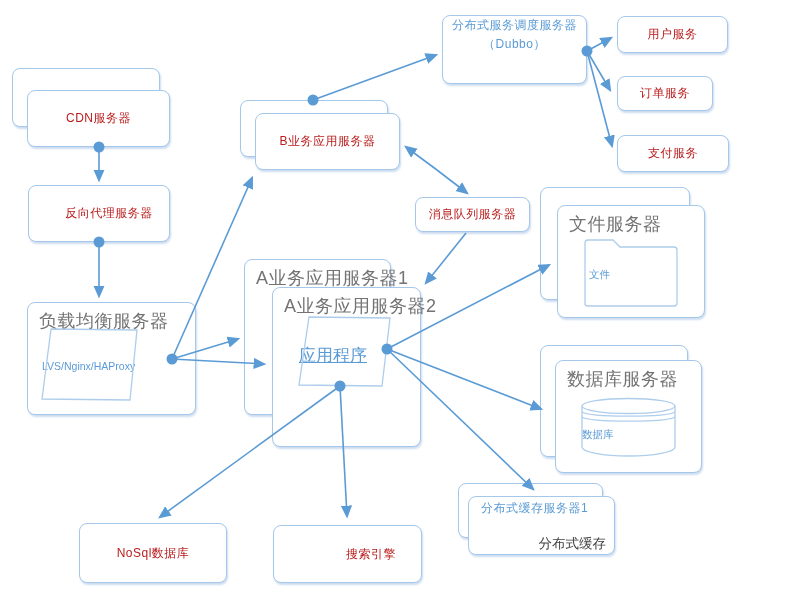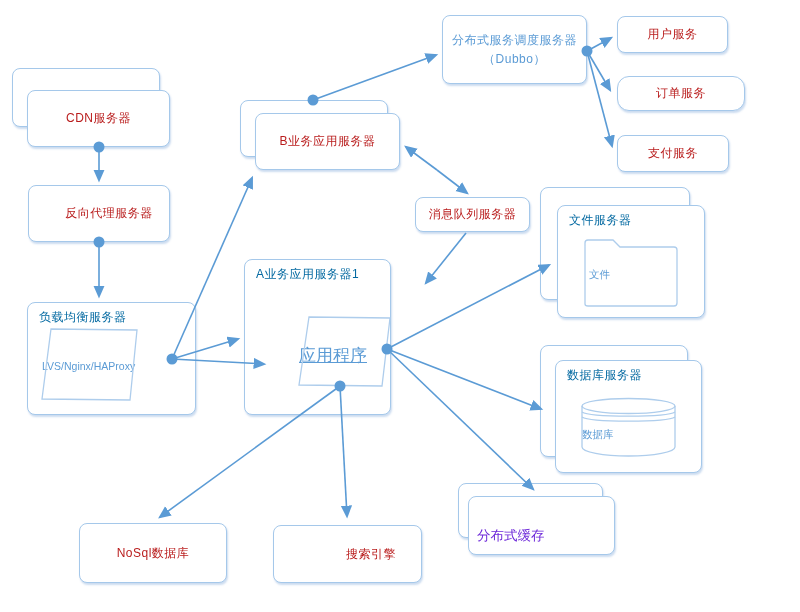--- a/index.html
+++ b/index.html
@@ -14,41 +14,41 @@
     box-shadow:1px 2px 2px rgba(142,178,222,.45);
     box-sizing:border-box;
   }
   .center-label {
     display:flex; align-items:center; justify-content:center;
     text-align:center; width:100%; height:100%;
     color:#b91c1c; font-size:12px; letter-spacing:.5px;
   }
   .title {
     position:absolute; left:11px; top:6px;
-    color:#0369a1; font-size:12px; letter-spacing:.5px; white-space:nowrap;
+    color:#737373; font-size:18px; letter-spacing:.5px; white-space:nowrap;
   }
   .shape-label {
     position:absolute; color:#5B9BD5; font-size:10.5px;
     text-align:left; white-space:nowrap;
   }
   .dark-label {
     position:absolute; color:#3F3F3F; font-size:14px;
     text-align:center; white-space:nowrap;
   }
   .two-line {
-    display:flex; flex-direction:column; align-items:center; justify-content:center;
+    display:flex; flex-direction:column; align-items:center; 
     width:100%; height:100%; text-align:center;
     color:#5B9BD5; font-size:12px; line-height:1.55; letter-spacing:.5px;
   }
   .cache-lines {
     display:flex; flex-direction:column; justify-content:center;
     width:100%; height:100%; box-sizing:border-box; padding:4px 8px 2px 8px;
   }
   .cache-line1 { color:#5B9BD5; font-size:12px; letter-spacing:.5px; padding-left:4px; }
-  .cache-line2 { color:#6d28d9; font-size:13.5px; text-align:left; margin-top:18px; }
+  .cache-line2 { color:#404040; font-size:13.5px; text-align:right; margin-top:18px; }
   svg#connectors {
     position:absolute; left:0; top:0; width:800px; height:612px;
     pointer-events:none;
   }
   svg#connectors line { stroke:#5B9BD5; stroke-width:1.6; }
   svg#connectors .jdot { fill:#5B9BD5; }
   svg#connectors .inner-shape { fill:none; stroke:#AECDEC; stroke-width:1.3; }
 </style>
 </head>
 <body>
@@ -77,51 +77,55 @@
   <div class="box" style="left:442px;top:15px;width:145px;height:69px;">
     <div class="two-line">
       <span>分布式服务调度服务器</span>
       <span>（Dubbo）</span>
     </div>
   </div>
 
   <div class="box" style="left:617px;top:16px;width:111px;height:37px;">
     <div class="center-label">用户服务</div>
   </div>
-  <div class="box" style="left:617px;top:76px;width:128px;height:35px;border-radius:12px;">
+  <div class="box" style="left:617px;top:76px;width:96px;height:35px;">
     <div class="center-label">订单服务</div>
   </div>
   <div class="box" style="left:415px;top:197px;width:115px;height:35px;">
     <div class="center-label">消息队列服务器</div>
   </div>
 
   <div class="box" style="left:617px;top:135px;width:112px;height:37px;">
     <div class="center-label">支付服务</div>
   </div>
 
   <div class="box" style="left:540px;top:187px;width:150px;height:113px;"></div>
   <div class="box" style="left:557px;top:205px;width:148px;height:113px;">
     <div class="title">文件服务器</div>
   </div>
   <div class="shape-label" style="left:589px;top:268px;">文件</div>
 
   <div class="box" style="left:244px;top:259px;width:147px;height:156px;">
     <div class="title">A业务应用服务器1</div>
   </div>
+  <div class="box" style="left:272px;top:287px;width:149px;height:160px;">
+    <div class="title">A业务应用服务器2</div>
+  </div>
   <div class="shape-label" style="left:299px;top:344px;width:91px;font-size:17px;text-decoration:underline;">应用程序</div>
 
   <div class="box" style="left:540px;top:345px;width:148px;height:112px;"></div>
   <div class="box" style="left:555px;top:360px;width:147px;height:113px;">
     <div class="title">数据库服务器</div>
   </div>
   <div class="shape-label" style="left:582px;top:428px;width:93px;">数据库</div>
 
   <div class="box" style="left:458px;top:483px;width:145px;height:55px;"></div>
   <div class="box" style="left:468px;top:496px;width:147px;height:59px;">
     <div class="cache-lines">
+      <div class="cache-line1">分布式缓存服务器1</div>
       <div class="cache-line2">分布式缓存</div>
     </div>
   </div>
 
   <div class="box" style="left:79px;top:523px;width:148px;height:60px;">
     <div class="center-label">NoSql数据库</div>
   </div>
   <div class="box" style="left:273px;top:525px;width:149px;height:58px;padding-left:47px;">
     <div class="center-label">搜索引擎</div>
   </div>

